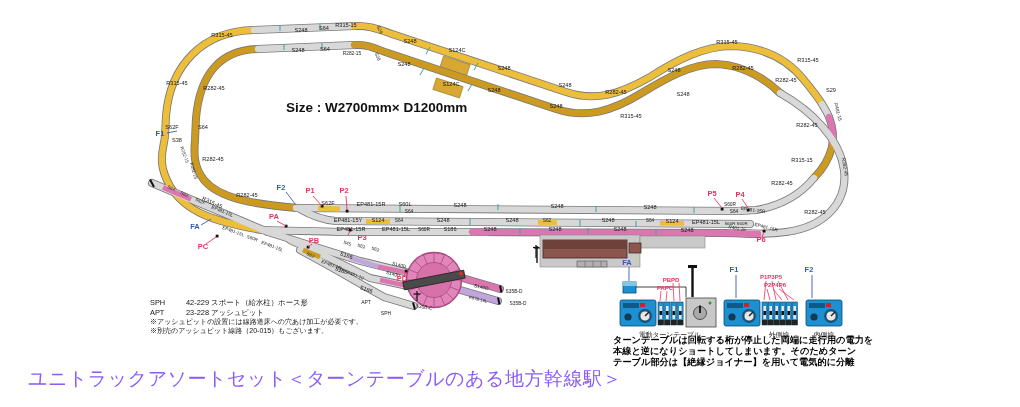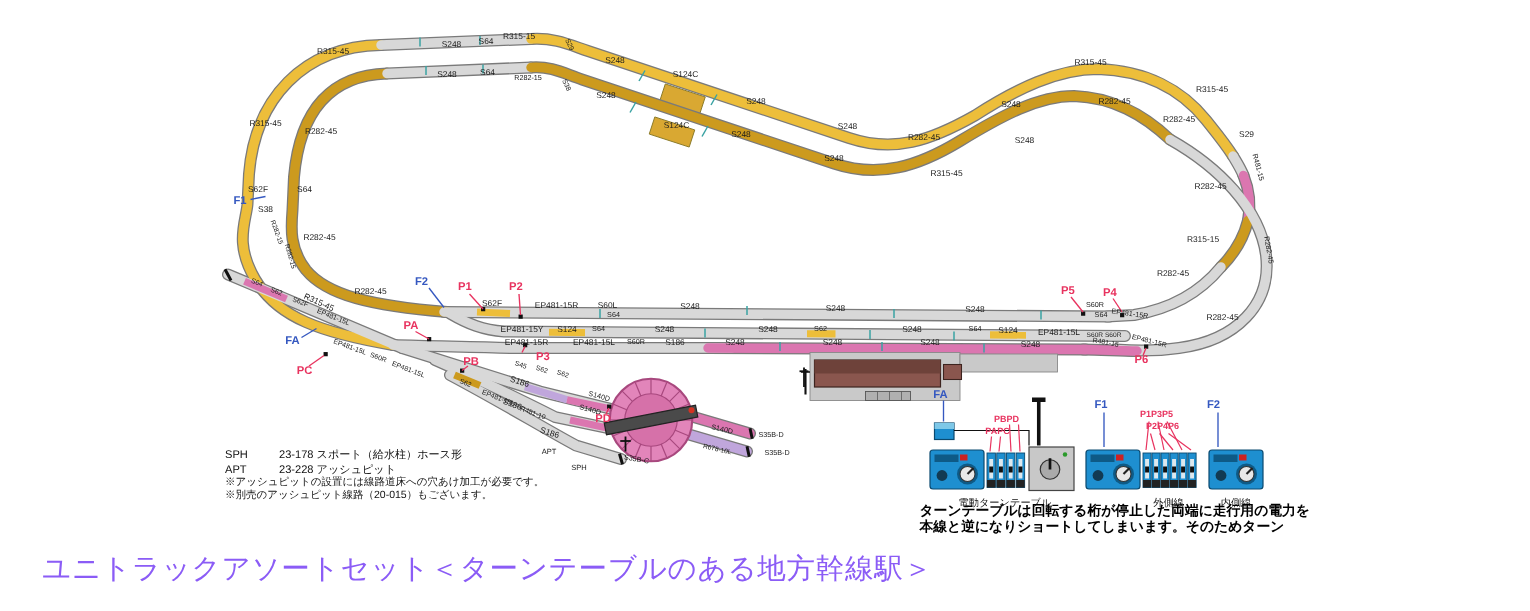--- a/index.html
+++ b/index.html
@@ -457,38 +457,40 @@
       <span class="tl tl-r" style="left: 771px; top: 277px; font-size: 6px; transform: translate(-50%, -50%);">P1P3P5</span>
       <span class="tl tl-r" style="left: 775px; top: 285px; font-size: 6px; transform: translate(-50%, -50%);">P2P4P6</span>
       <span class="tl tl-b" style="left: 160px; top: 134px; transform: translate(-50%, -50%);">F1</span>
       <span class="tl tl-b" style="left: 281px; top: 188px; transform: translate(-50%, -50%);">F2</span>
       <span class="tl tl-b" style="left: 195px; top: 227px; transform: translate(-50%, -50%);">FA</span>
       <span class="tl tl-b" style="left: 627px; top: 263px; transform: translate(-50%, -50%);">FA</span>
       <span class="tl tl-b" style="left: 734px; top: 270px; transform: translate(-50%, -50%);">F1</span>
       <span class="tl tl-b" style="left: 809px; top: 270px; transform: translate(-50%, -50%);">F2</span>
     </div>
 
+  <div id="size-label" class="abs">Size : W2700mm× D1200mm</div>
 
 
   <div id="legend-block" class="abs">
     <div class="lg-row">
       <span class="lg-code">SPH</span>
-      <span>23-178 スポート（給水柱）ホース形</span>
+      <span>42-229 スポート（給水柱）ホース形</span>
     </div>
     <div class="lg-row">
       <span class="lg-code">APT</span>
       <span>23-228 アッシュピット</span>
     </div>
     <div class="lg-note">※アッシュピットの設置には線路道床への穴あけ加工が必要です。</div>
     <div class="lg-note">※別売のアッシュピット線路（20-015）もございます。</div>
   </div>
 
   <span class="ctl-caption" style="left:670px;top:330px;">電動ターンテーブル</span>
   <span class="ctl-caption" style="left:779px;top:330px;">外側線</span>
   <span class="ctl-caption" style="left:824px;top:330px;">内側線</span>
 
   <div id="note-block" class="abs">
     <div>ターンテーブルは回転する桁が停止した両端に走行用の電力を</div>
     <div>本線と逆になりショートしてしまいます。そのためターン</div>
+    <div>テーブル部分は【絶縁ジョイナー】を用いて電気的に分離</div>
   </div>
 
   <div id="main-title" class="abs">ユニトラックアソートセット＜ターンテーブルのある地方幹線駅＞</div>
 </div>
 
 </body></html>

